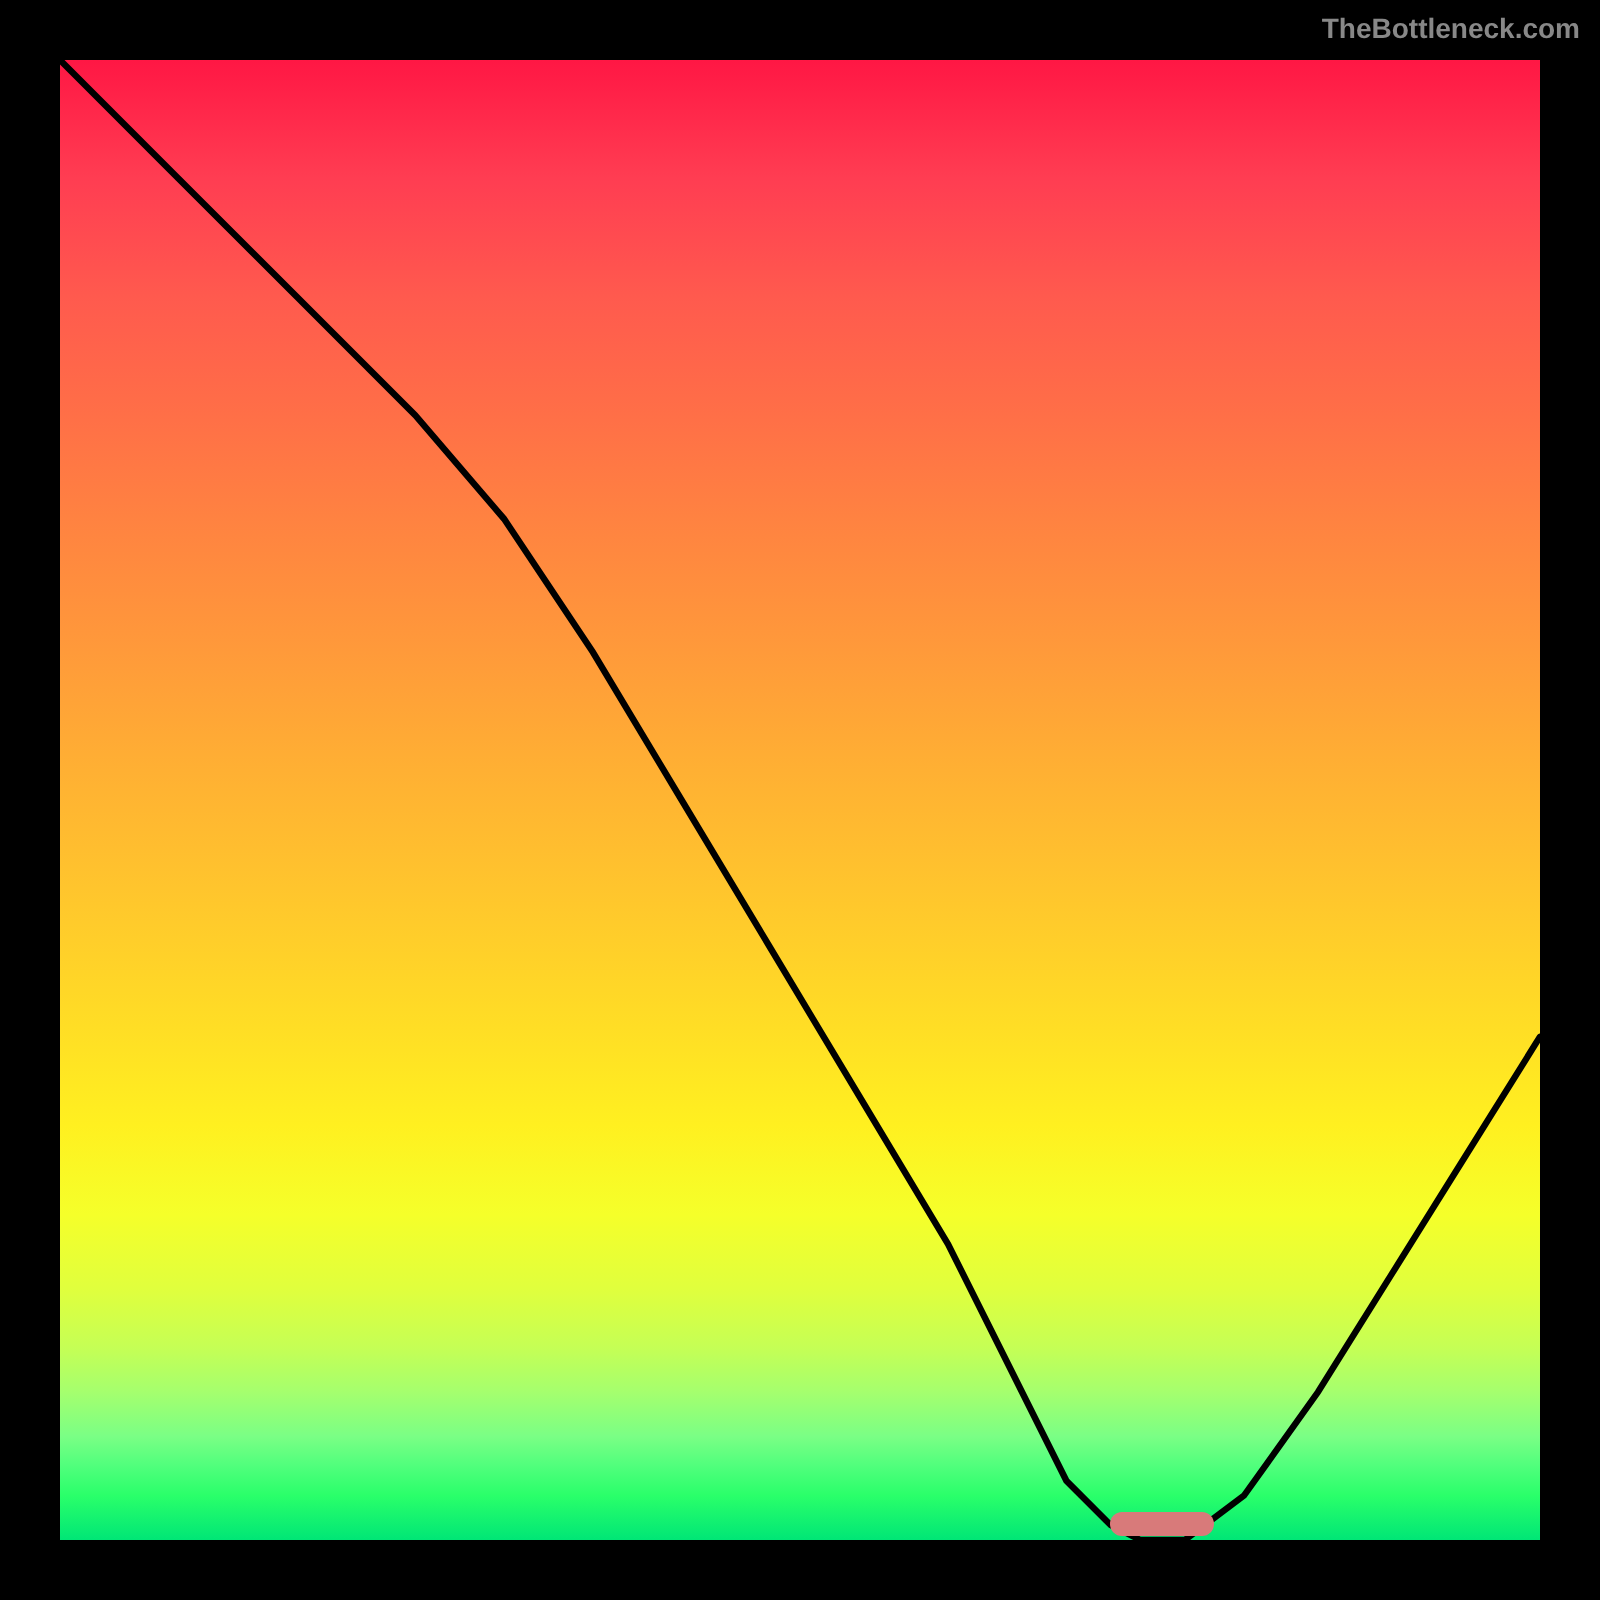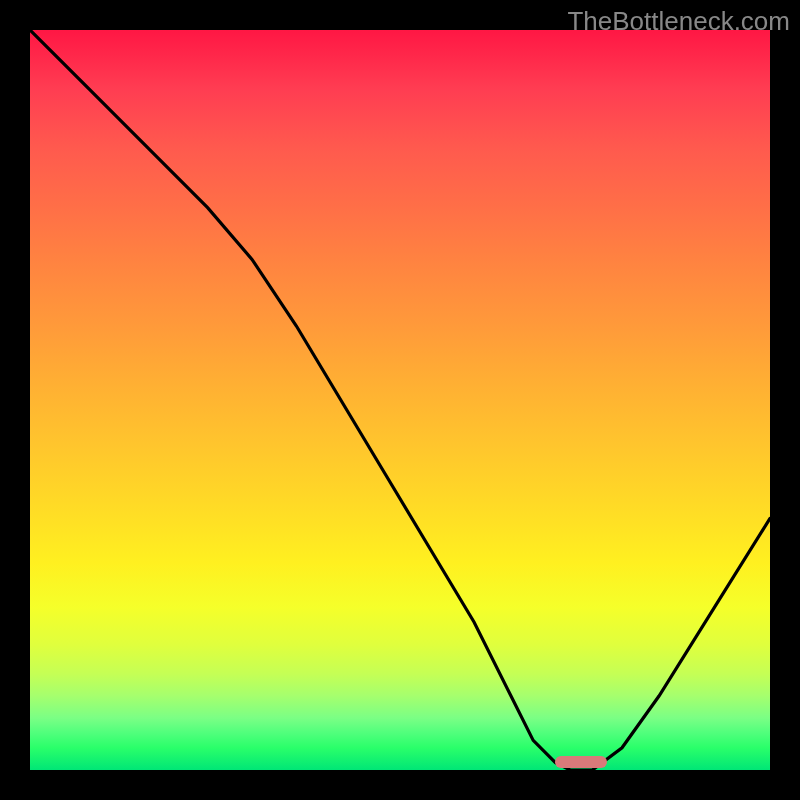--- a/index.html
+++ b/index.html
@@ -54,22 +54,22 @@
   .marker {
     position: absolute;
     background: #d87a7a;
     border-radius: 8px;
   }
   .watermark {
     position: absolute;
     top: 6px;
     right: 10px;
     color: #888;
-    font-size: 26px;
-    font-weight: 400;
+    font-size: 14px;
+    font-weight: 700;
   }
 </style>
 </head>
 <body>
 
 <div class="watermark">TheBottleneck.com</div>
 
 <div class="chart-container">
   <div class="gradient-bg"></div>
   <svg class="curve-svg" viewBox="0 0 740 740" preserveAspectRatio="none">

